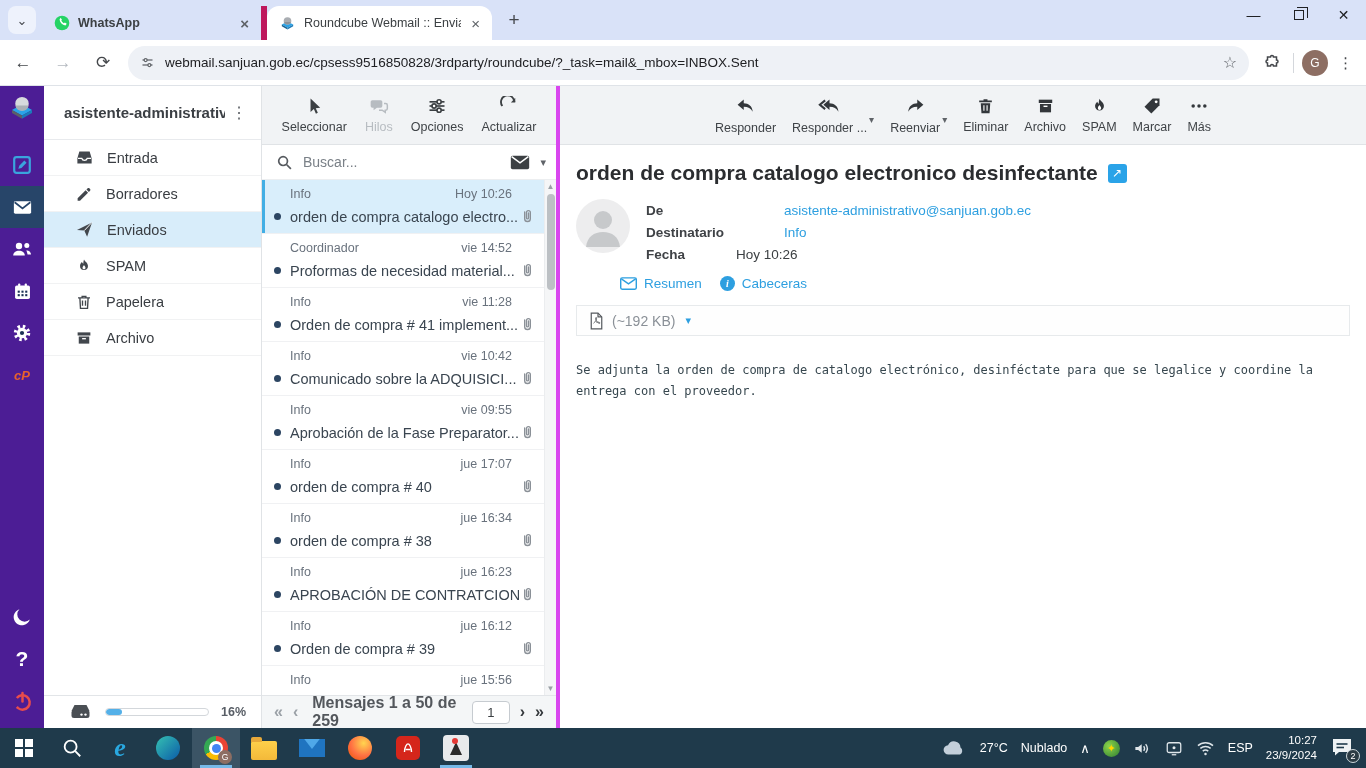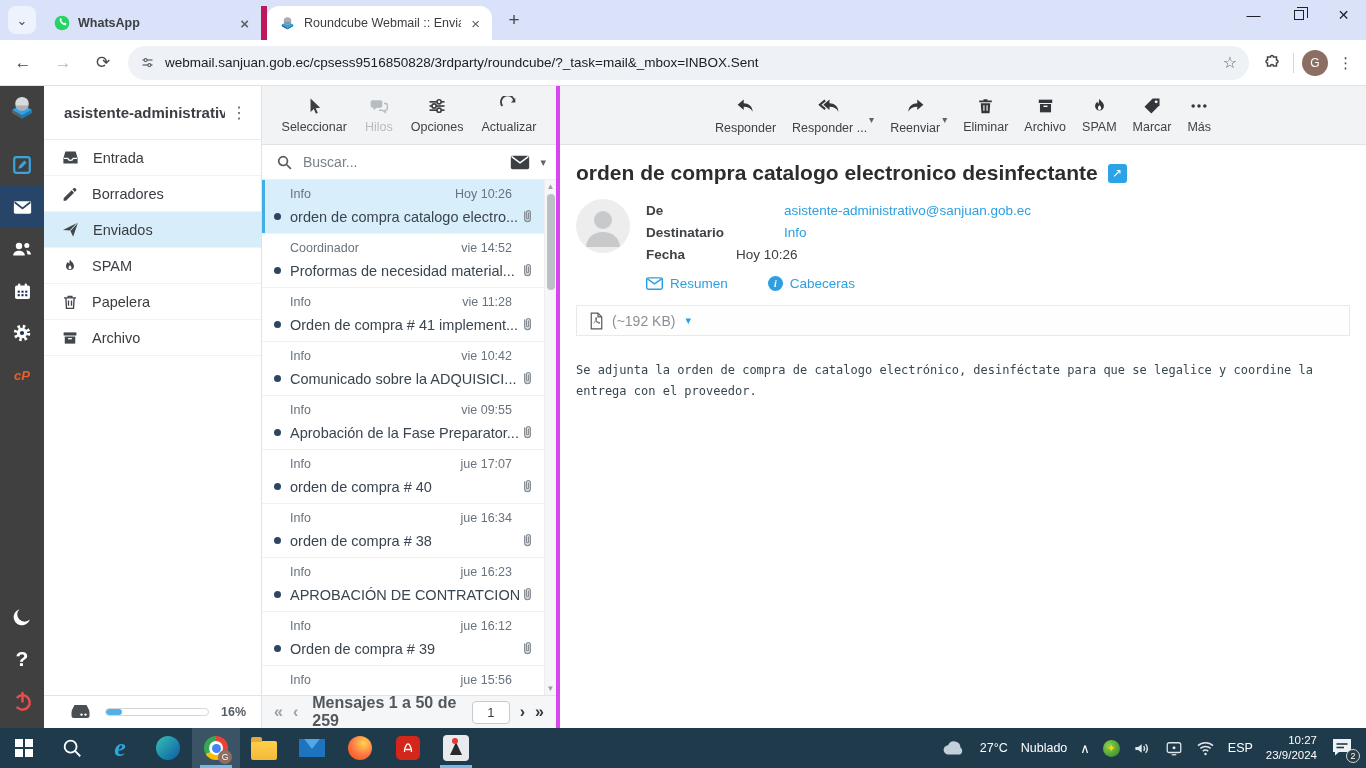--- a/index.html
+++ b/index.html
@@ -29,32 +29,32 @@
   .urltext { flex:1; font-size:13.5px; color:#202124; white-space:nowrap; overflow:hidden; }
   .star { color:#5f6368; font-size:16px; }
   .ext-icon { color:#44474b; margin:0 4px; }
   .tb-divider { width:1px; height:20px; background:#d4d7dc; margin:0 8px; }
   .avatar-g { width:26px; height:26px; border-radius:50%; background:#8d6e63; color:#fff; font-size:12px; display:flex; align-items:center; justify-content:center; }
   .menu3 { color:#44474b; font-size:15px; margin:0 12px 0 10px; letter-spacing:1px; }
 
   
   .webmail { position:absolute; top:86px; bottom:40px; left:0; right:0; display:flex; background:#fff; }
 
-  .rail { width:44px; background:#404040; display:flex; flex-direction:column; align-items:center; flex-shrink:0; }
+  .rail { width:44px; background:#4c1d95; display:flex; flex-direction:column; align-items:center; flex-shrink:0; }
   .rail-logo { width:44px; height:44px; display:flex; align-items:center; justify-content:center; }
   .rail-item { width:44px; height:42px; display:flex; align-items:center; justify-content:center; }
   .rail-item.active { background:#274569; }
   .rail-spacer { flex:1; }
   .cp-text { color:#e8612c; font-weight:bold; font-style:italic; font-size:13px; }
 
   .folders { width:218px; border-right:1px solid #e0e3e6; display:flex; flex-direction:column; flex-shrink:0; }
   .acct-row { height:54px; display:flex; align-items:center; padding:0 8px 0 20px; border-bottom:1px solid #e8eaed; }
   .acct-name { flex:1; font-weight:bold; font-size:15px; color:#3b3f44; white-space:nowrap; overflow:hidden; }
   .kebab { color:#5f6368; font-size:16px; padding:0 6px; }
-  .folder { height:36px; display:flex; align-items:center; gap:13px; padding-left:17px; border-bottom:1px solid #f1f2f3; font-size:14.5px; color:#393d42; }
+  .folder { height:36px; display:flex; align-items:center; gap:13px; padding-left:31px; border-bottom:1px solid #f1f2f3; font-size:14.5px; color:#393d42; }
   .folder.active { background:#d8edfa; }
   .quota-row { margin-top:auto; height:33px; border-top:1px solid #e2e5e8; display:flex; align-items:center; gap:12px; padding:0 14px 0 24px; }
   .quota-track { width:104px; height:8px; border:1px solid #d3d7db; border-radius:5px; background:#fff; overflow:hidden; }
   .quota-fill { height:100%; width:16%; background:#54b0e8; border-radius:5px; }
   .quota-label { font-size:12.5px; color:#585e66; font-weight:bold; }
 
   .listcol { width:298px; border-right:4px solid #d946ef; display:flex; flex-direction:column; flex-shrink:0; }
   .ltoolbar { height:59px; background:#f1f3f5; border-bottom:1px solid #e0e3e6; display:flex; align-items:center; justify-content:center; gap:18px; }
   .tbtn { display:flex; flex-direction:column; align-items:center; gap:4px; font-size:12.5px; color:#3f4347; }
   .tbtn.disabled { color:#b7bcc1; }
@@ -91,21 +91,21 @@
   .subject-row { display:flex; align-items:center; gap:10px; }
   .subject { font-size:21px; font-weight:bold; color:#2b2d30; }
   .extlink { width:19px; height:19px; border-radius:3px; background:#2aa3e8; color:#fff; font-size:12px; display:flex; align-items:center; justify-content:center; }
   .head-block { display:flex; margin-top:14px; gap:16px; }
   .mavatar { width:54px; height:54px; border-radius:50%; background:#ededee; overflow:hidden; flex-shrink:0; }
   .hrows { display:flex; flex-direction:column; gap:7px; padding-top:4px; }
   .hrow { display:flex; font-size:13.5px; }
   .hlabel { width:90px; font-weight:bold; color:#3f4246; }
   .hval { color:#3c4043; }
   a.bluelink, .bluelink { color:#2d9fe0; text-decoration:none;margin-left:48px; }
-  .meta-links { display:flex; gap:40px; margin:14px 0 0 70px; font-size:13.5px; align-items:center; }
+  .meta-links { display:flex; gap:18px; margin:14px 0 0 44px; font-size:13.5px; align-items:center; }
   .meta-link { display:flex; align-items:center; gap:7px; color:#2d9fe0; }
   .info-circ { width:15px; height:15px; border-radius:50%; background:#2d9fe0; color:#fff; font-size:10px; font-weight:bold; display:flex; align-items:center; justify-content:center; font-family:"Liberation Serif",serif; font-style:italic; }
   .attachbox { margin-top:14px; border:1px solid #e7eaec; background:#fefefe; height:31px; display:flex; align-items:center; gap:8px; padding:0 12px; }
   .att-name { font-size:14px; color:#3b3f44; }
   .att-size { font-size:14px; color:#8a9097; }
   .att-caret { color:#2d9fe0; font-size:11px; margin-left:2px; }
   .mailbody { margin-top:24px; font-family:"DejaVu Sans Mono", monospace; font-size:12px; line-height:1.75; color:#37474f; max-width:762px; }
 
   
   .taskbar { position:absolute; left:0; right:0; bottom:0; height:40px; background:#1f3a4b; display:flex; align-items:center; color:#fff; }

